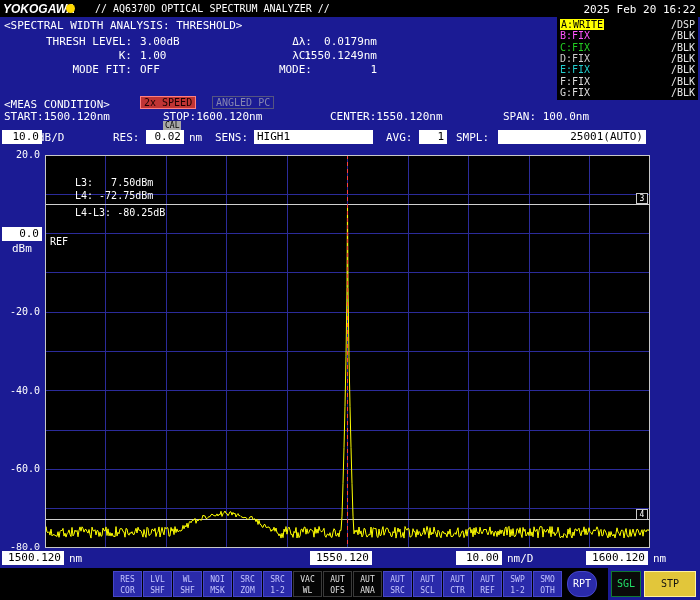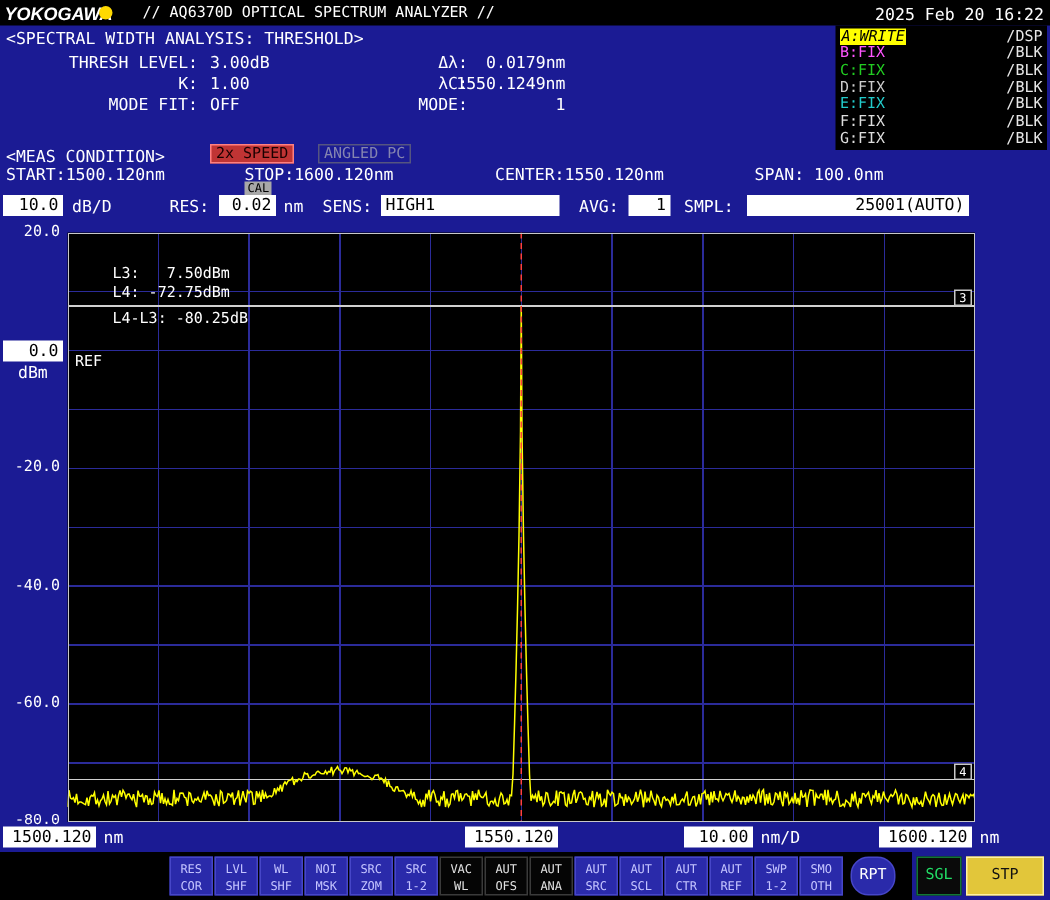--- a/index.html
+++ b/index.html
@@ -21,21 +21,21 @@
   .p-label { left:0; width:132px; text-align:right; }
   .p-value { left:140px; }
   .r-label { left:240px; width:72px; text-align:right; }
   .r-value { left:295px; width:82px; text-align:right; }
   .row1 { top:35px; } .row2 { top:49px; } .row3 { top:63px; }
 
   
   .trace-panel { position:absolute; left:557px; top:17px; width:141px; height:83px; background:#000; padding:2px 3px; display:flex; flex-direction:column; justify-content:space-between; }
   .trace-row { display:flex; justify-content:space-between; font-size:10px; line-height:11px; white-space:pre; }
   .tr-left { color:#ddd; } .tr-right { color:#e8e8e8; }
-  .tr-active { background:#ffff00; color:#000 !important; padding:0 1px;font-style:italic; }
+  .tr-active { background:#ffff00; color:#000 !important; padding:0 1px; }
 
   
   .meas-title { left:4px; top:98px; }
   .badge-speed { left:140px; top:96px; background:#c03434; color:#1a0000; border:1px solid #ff8080; font-size:10px; line-height:11px; padding:0 3px; white-space:pre; }
   .badge-angled { left:212px; top:96px; color:#8585b0; border:1px solid #555580; font-size:10px; line-height:11px; padding:0 3px; white-space:pre; }
   .badge-cal { left:163px; top:121px; background:#a8a8a8; color:#000; font-size:8px; line-height:9px; padding:0 2px; white-space:pre; }
   .meas-f1 { left:4px; top:110px; } .meas-f2 { left:163px; top:110px; }
   .meas-f3 { left:330px; top:110px; } .meas-f4 { left:503px; top:110px; }
 
   
@@ -111,21 +111,21 @@
   <div class="abs badge-speed">2x SPEED</div>
   <div class="abs badge-angled">ANGLED PC</div>
   <div class="abs badge-cal">CAL</div>
 
   <div class="abs t11 meas-f1"><span>START:</span><span>1500.120nm</span></div>
   <div class="abs t11 meas-f2"><span>STOP:</span><span>1600.120nm</span></div>
   <div class="abs t11 meas-f3"><span>CENTER:</span><span>1550.120nm</span></div>
   <div class="abs t11 meas-f4"><span>SPAN:</span><span> 100.0nm</span></div>
 
   <div class="vbox vr" style="left:2px; top:130px; width:40px;">10.0</div>
-  <div class="unit" style="left:48px; top:131px;">dB/D</div>
+  <div class="unit" style="left:38px; top:131px;">dB/D</div>
   <div class="unit" style="left:113px; top:131px;">RES:</div>
   <div class="vbox vr" style="left:146px; top:130px; width:38px;">0.02</div>
   <div class="unit" style="left:189px; top:131px;">nm</div>
   <div class="unit" style="left:215px; top:131px;">SENS:</div>
   <div class="vbox" style="left:254px; top:130px; width:119px;">HIGH1</div>
   <div class="unit" style="left:386px; top:131px;">AVG:</div>
   <div class="vbox vr" style="left:419px; top:130px; width:28px;">1</div>
   <div class="unit" style="left:456px; top:131px;">SMPL:</div>
   <div class="vbox vr" style="left:498px; top:130px; width:148px;">25001(AUTO)</div>
 

